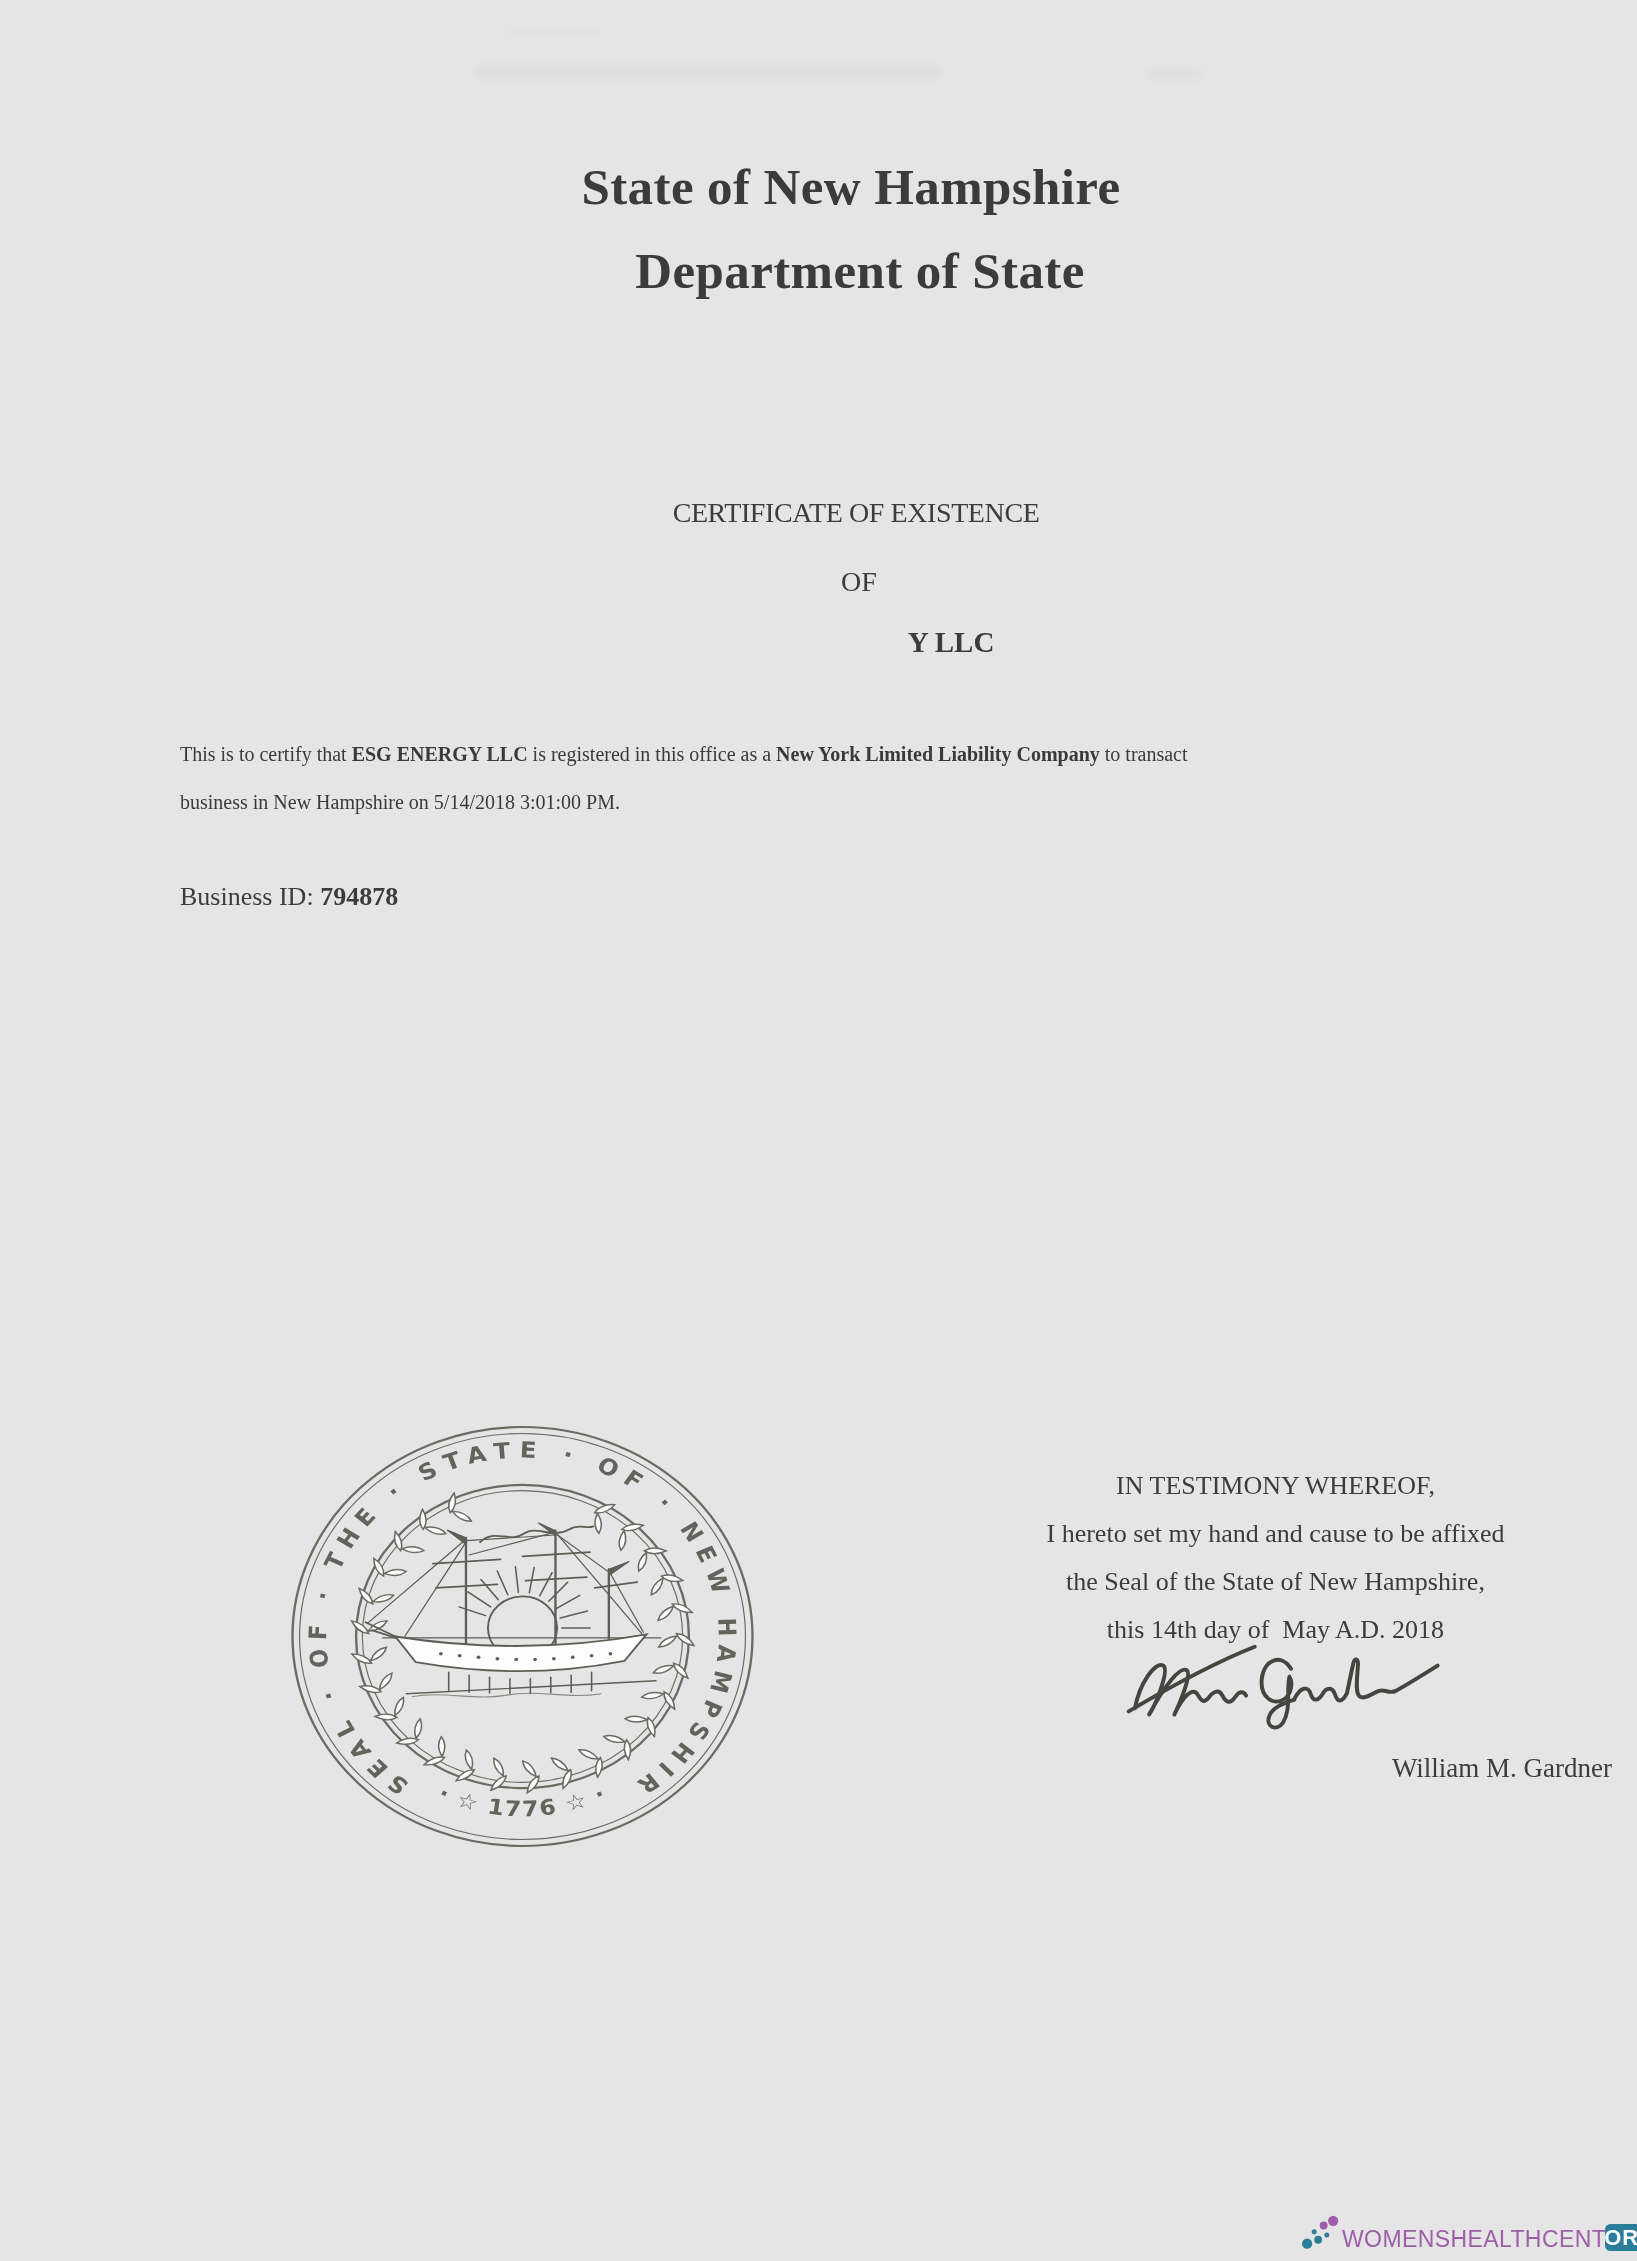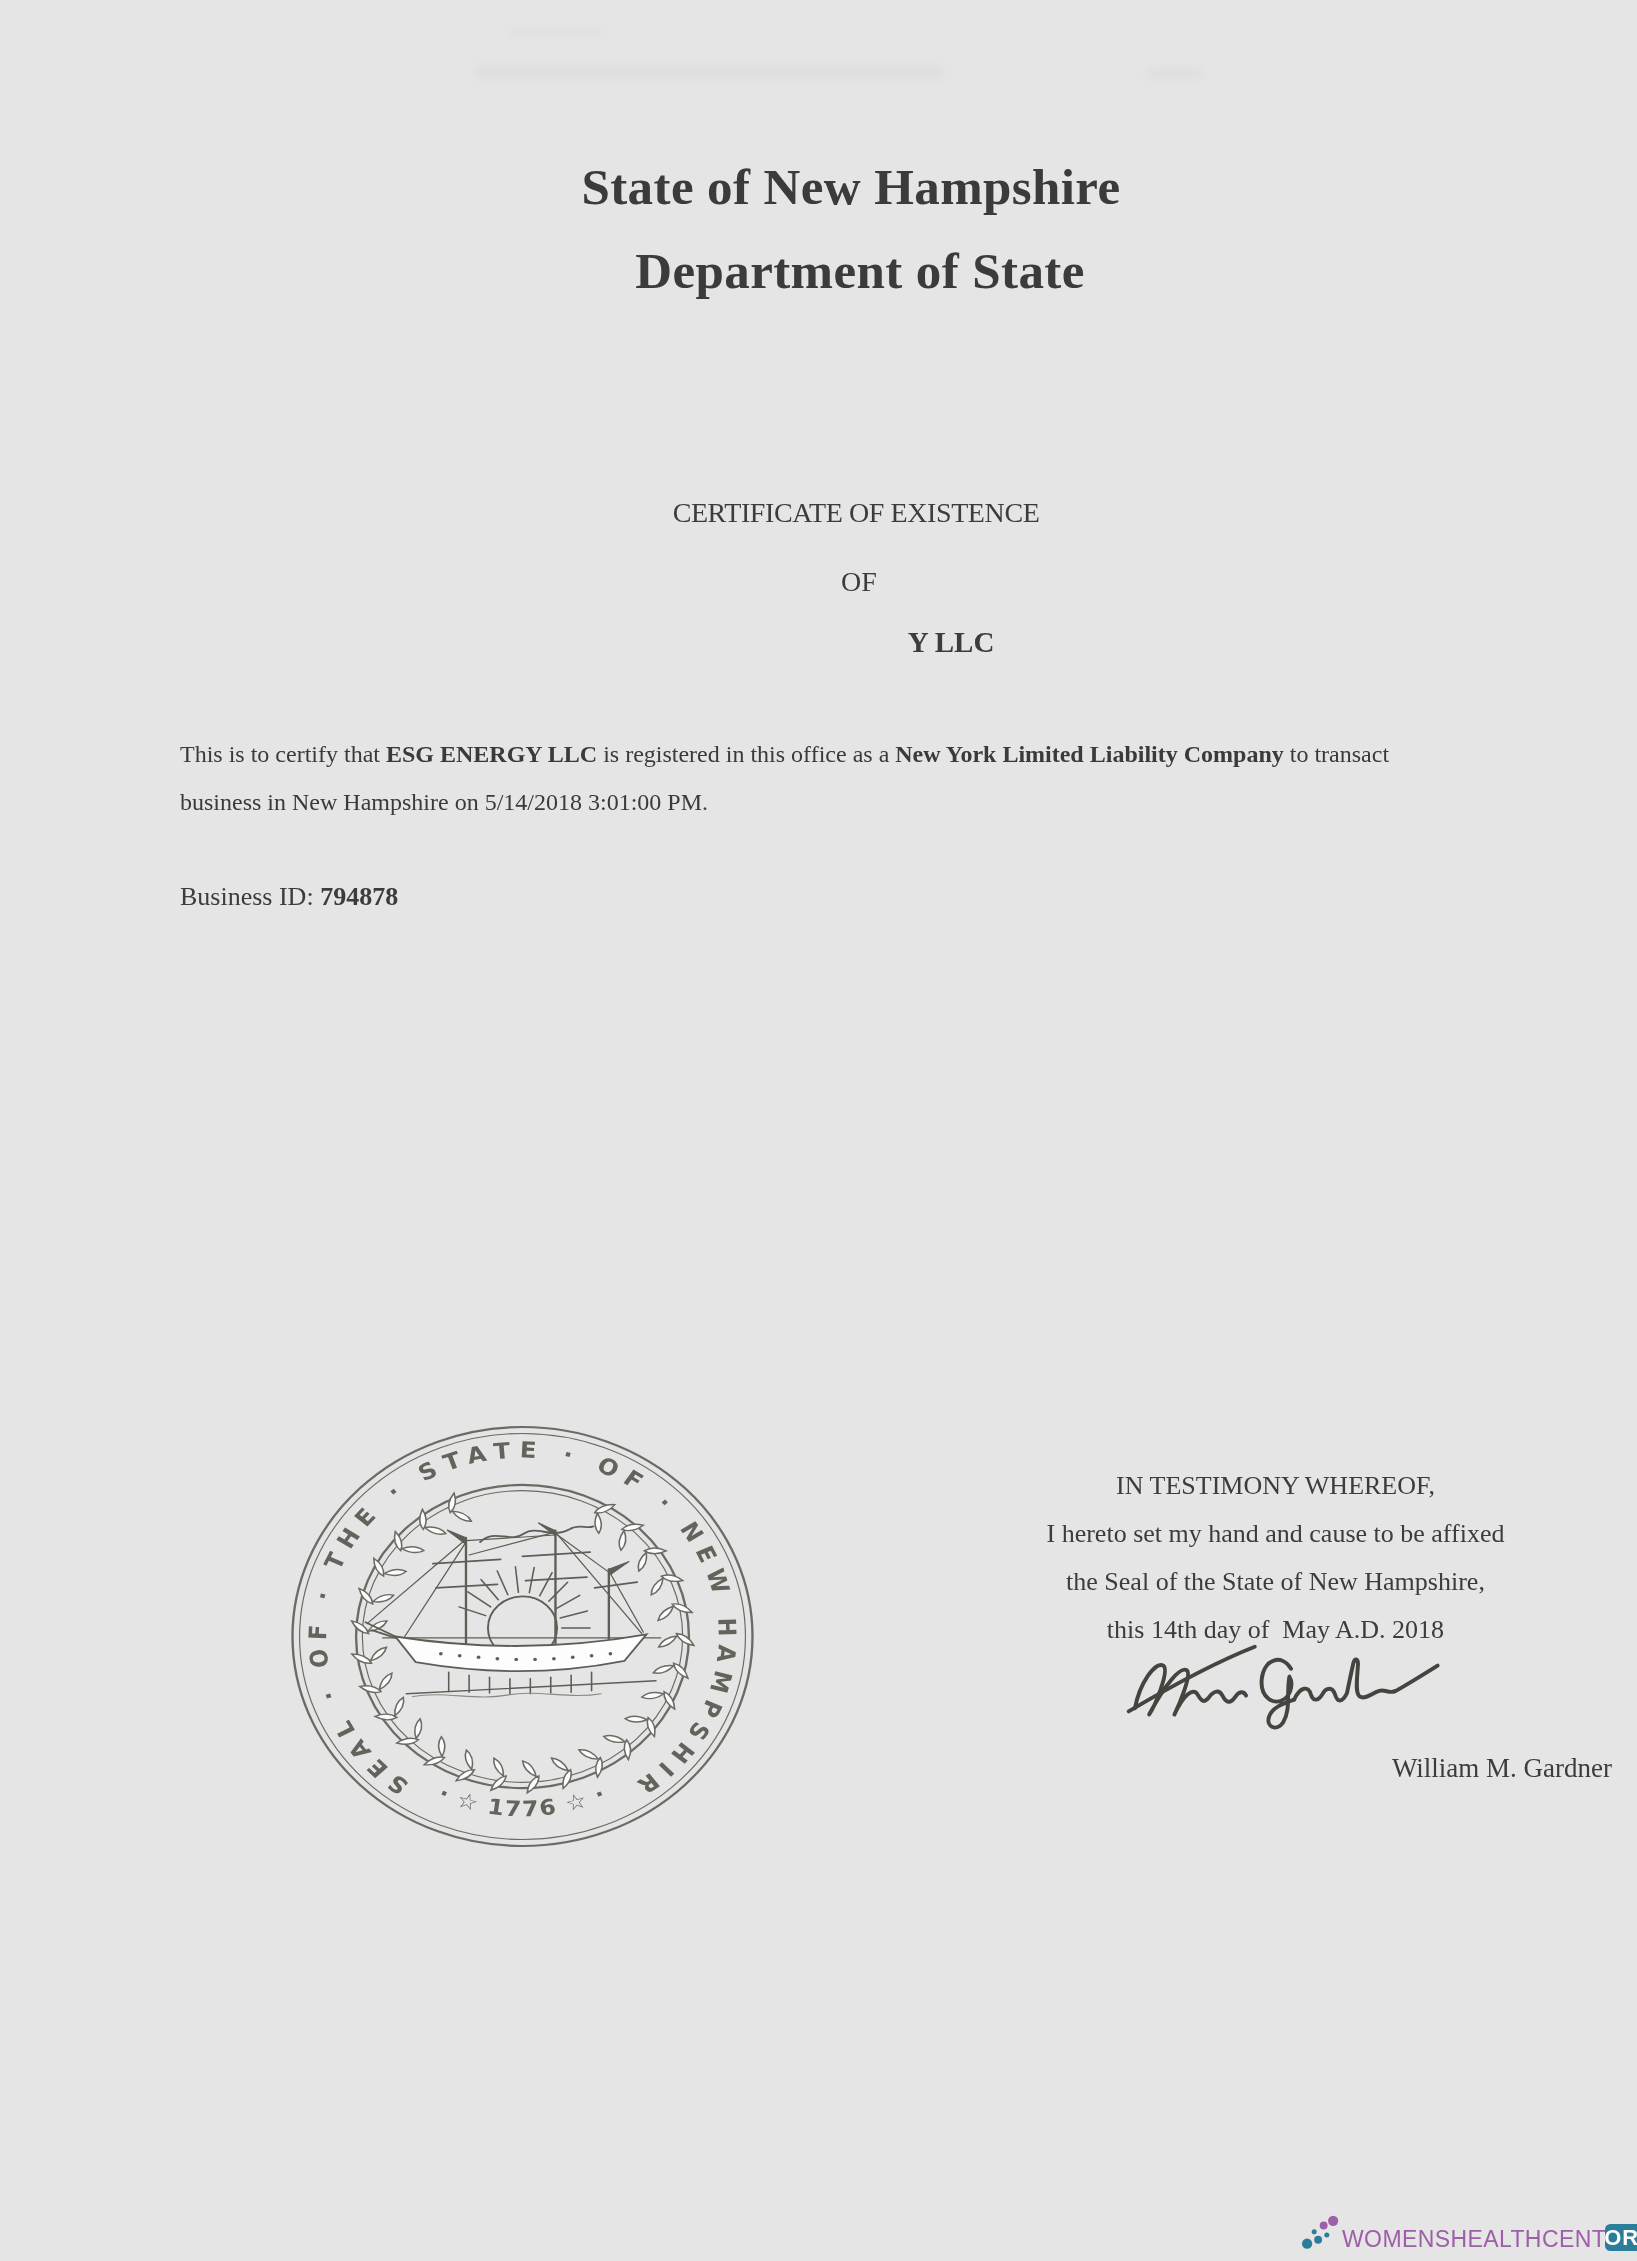--- a/index.html
+++ b/index.html
@@ -10,21 +10,21 @@
   .page{
     position:absolute;inset:0;background:#e5e5e5;
     filter:blur(0.2px);
   }
   .center-line{position:absolute;left:0;right:0;text-align:center;white-space:pre;}
   .title1{top:158px;font-size:51px;font-weight:bold;letter-spacing:0.4px;color:#3b3b3b;transform:translateX(32px);}
   .title2{top:242px;font-size:51px;font-weight:bold;letter-spacing:0.4px;color:#3b3b3b;transform:translateX(41px);}
   .cert-heading{top:497px;font-size:28px;letter-spacing:-0.4px;transform:translateX(37px);}
   .cert-of{top:566px;font-size:28px;transform:translateX(40px);}
   .cert-entity{top:626px;font-size:29px;font-weight:bold;transform:translateX(132px);}
-  .para{position:absolute;left:180px;top:730px;font-size:24px;color:#3a3a3a;}
+  .para{position:absolute;left:180px;top:730px;font-size:20px;color:#3a3a3a;}
   .para-line{white-space:pre;line-height:48px;height:48px;}
   .bold{font-weight:bold;}
   .business{position:absolute;left:180px;top:882px;font-size:26px;white-space:pre;text-align:right;}
   .testimony{
     position:absolute;left:939px;top:1462px;width:673px;text-align:center;
     font-size:26px;line-height:48px;
   }
   .testimony .t-line{white-space:pre;}
   .name-block{position:absolute;left:939px;width:673px;text-align:right;font-size:27px;}
   .sig-name{top:1753px;}

